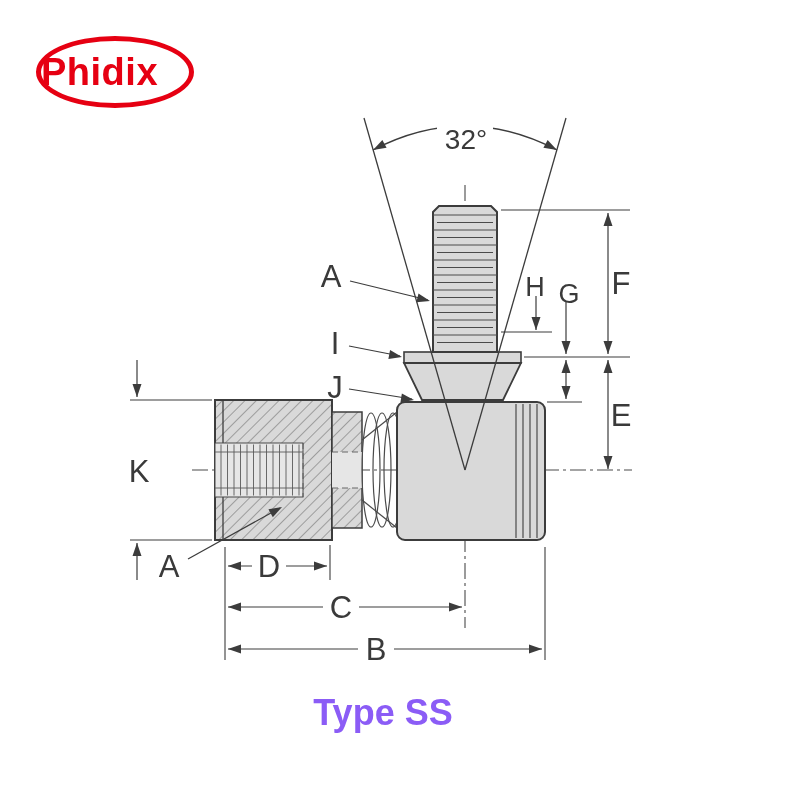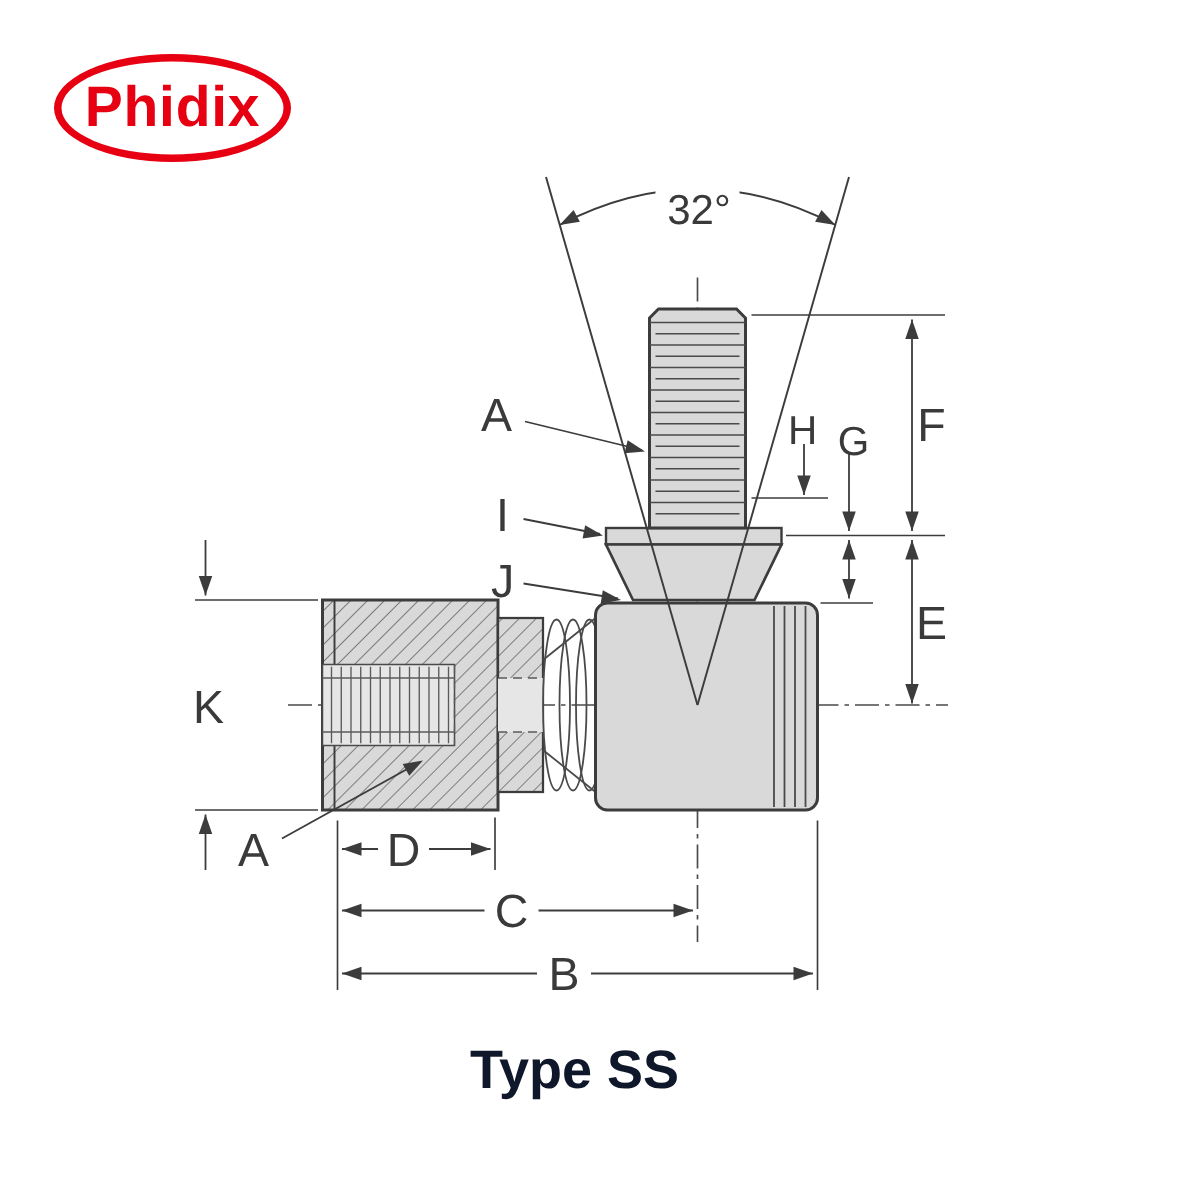--- a/index.html
+++ b/index.html
@@ -1,23 +1,23 @@
 <!DOCTYPE html>
 <html><head>
 <meta charset="utf-8">
 <style>
   html,body{margin:0;padding:0;background:#ffffff;}
   #page{position:relative;width:800px;height:800px;background:#ffffff;overflow:hidden;
         font-family:"Liberation Sans",sans-serif;}
   #brand{position:absolute;left:36px;top:36px;width:158px;height:72px;
          border:5px solid #e60012;border-radius:50%;
-         display:flex;align-items:center;justify-content:center;box-sizing:border-box;}
+         display:flex;align-items:center;box-sizing:border-box;}
   #brand span{color:#e60012;font-weight:bold;font-size:38px;letter-spacing:.5px;}
   #caption{position:absolute;left:233px;top:692px;width:300px;text-align:center;
-           color:#0f172a;font-weight:bold;font-size:36px;}
+           color:#8b5cf6;font-weight:bold;font-size:36px;}
   svg{position:absolute;left:0;top:0;}
   text{font-family:"Liberation Sans",sans-serif;fill:#3a3a3a;}
   .dim{font-size:31px;}
   .dimsm{font-size:27px;}
   .ang{font-size:28px;}
 </style>
 </head>
 <body>
 
 <div id="page">

